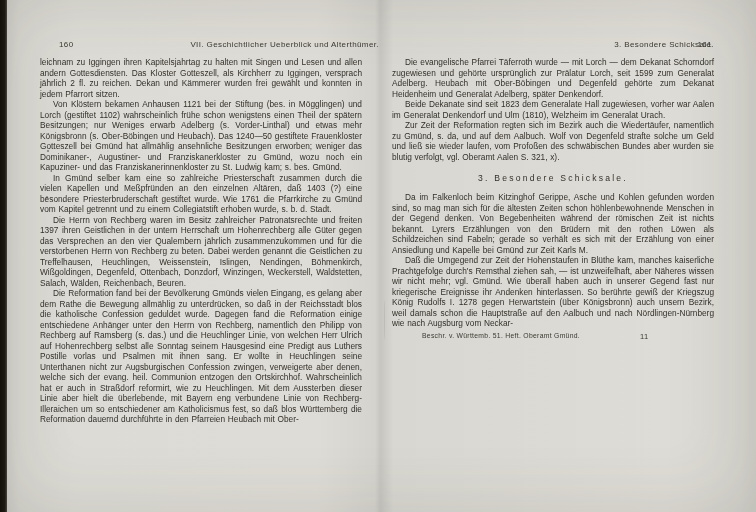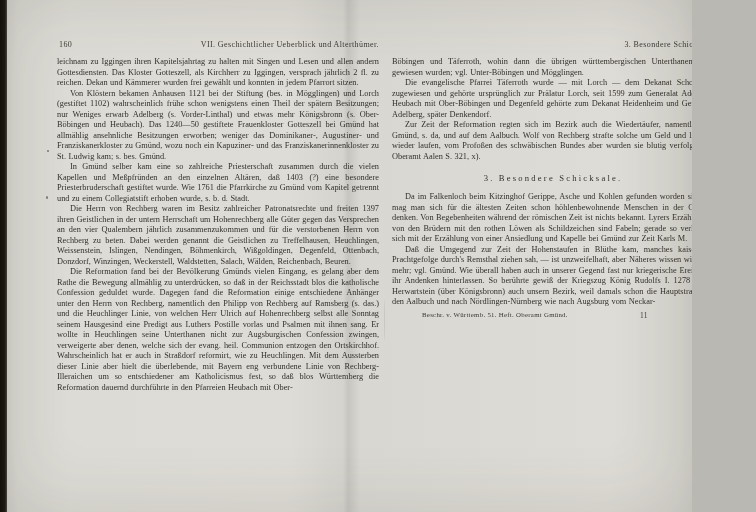--- a/index.html
+++ b/index.html
@@ -1,38 +1,38 @@
 <!DOCTYPE html>
 <html><head>
 <meta charset="utf-8">
 <style>
   html,body { margin:0; padding:0; background:#b9b8b3; }
   .scan {
-    position:relative; width:692px; height:512px; overflow:hidden;
-    font-family:Liberation Serif, serif;
+    position:relative; width:756px; height:512px; overflow:hidden;
+    font-family:Liberation Sans, sans-serif;
     color:#33302a;
     background:
       linear-gradient(90deg,
         #c9c8c3 0%, #d7d6d0 2.5%, #dcdbd5 10%,
         #dedcd6 42%, #d4d3cd 49.6%, #c6c5c0 50.3%, #d8d7d1 52%,
         #dedcd6 88%, #d6d5cf 98%, #d1d0ca 100%);
     box-shadow: inset 0 0 70px rgba(70,64,52,0.14);
   }
   .spine { position:absolute; left:0; top:0; width:7px; height:100%;
     background:linear-gradient(90deg,#121009 0%,#1d1a14 70%,#4a463e 100%); }
   .head { position:absolute; top:40px; width:322px; font-size:8px;
     letter-spacing:0.4px; color:#3a3831; white-space:nowrap; }
   .head .center { display:block; text-align:right; }
   .pagenum { position:absolute; top:0; }
   .head-left { left:57px; }
   .head-left .pagenum { left:2px; }
   .head-right { left:392px; }
   .head-right .pagenum { right:2px; }
   .body { position:absolute; top:57px; width:322px; }
-  .body-left { left:57px; }
+  .body-left { left:40px; }
   .body-right { left:392px; }
   .body p { margin:0; text-align:justify; font-size:8.3px; line-height:10.5px;
     word-spacing:0.4px; }
   .body p.indent { text-indent:13px; }
   .sectionhead { margin:11px 0 9px; text-align:center; font-weight:normal;
     font-size:8.6px; letter-spacing:2.2px; color:#34312b; }
   .footer { position:relative; margin-top:3px; height:10px; font-size:6.8px;
     color:#3a3831; letter-spacing:0.3px; }
   .footer .sig { position:absolute; left:30px; top:0; }
   .footer .sheet { position:absolute; left:248px; top:0; font-size:7.5px; }
@@ -62,23 +62,23 @@
     <p class="indent">Die Herrn von Rechberg waren im Besitz zahlreicher Patronatsrechte und freiten 1397 ihren Geistlichen in der untern Herrschaft um Hohenrechberg alle Güter gegen das Versprechen an den vier Qualembern jährlich zusammenzukommen und für die verstorbenen Herrn von Rechberg zu beten. Dabei werden genannt die Geistlichen zu Treffelhausen, Heuchlingen, Weissenstein, Islingen, Nendingen, Böhmenkirch, Wißgoldingen, Degenfeld, Ottenbach, Donzdorf, Winzingen, Weckerstell, Waldstetten, Salach, Wälden, Reichenbach, Beuren.</p>
     <p class="indent">Die Reformation fand bei der Bevölkerung Gmünds vielen Eingang, es gelang aber dem Rathe die Bewegung allmählig zu unterdrücken, so daß in der Reichsstadt blos die katholische Confession geduldet wurde. Dagegen fand die Reformation einige entschiedene Anhänger unter den Herrn von Rechberg, namentlich den Philipp von Rechberg auf Ramsberg (s. das.) und die Heuchlinger Linie, von welchen Herr Ulrich auf Hohenrechberg selbst alle Sonntag seinem Hausgesind eine Predigt aus Luthers Postille vorlas und Psalmen mit ihnen sang. Er wollte in Heuchlingen seine Unterthanen nicht zur Augsburgischen Confession zwingen, verweigerte aber denen, welche sich der evang. heil. Communion entzogen den Ortskirchhof. Wahrscheinlich hat er auch in Straßdorf reformirt, wie zu Heuchlingen. Mit dem Aussterben dieser Linie aber hielt die überlebende, mit Bayern eng verbundene Linie von Rechberg-Illeraichen um so entschiedener am Katholicismus fest, so daß blos Württemberg die Reformation dauernd durchführte in den Pfarreien Heubach mit Ober-</p>
   </div>
 
   <div class="head head-right">
     <span class="center">3. Besondere Schicksale.</span>
     <span class="pagenum">161</span>
   </div>
 
   <div class="body body-right">
-    <p>Böbingen und Täferroth, wohin dann die übrigen württembergischen Unterthanen auch gewiesen wurden; vgl. Unter-Böbingen und Mögglingen.</p>
     <p class="indent">Die evangelische Pfarrei Täferroth wurde — mit Lorch — dem Dekanat Schorndorf zugewiesen und gehörte ursprünglich zur Prälatur Lorch, seit 1599 zum Generalat Adelberg. Heubach mit Ober-Böbingen und Degenfeld gehörte zum Dekanat Heidenheim und Generalat Adelberg, später Denkendorf.</p>
-    <p class="indent">Zur Zeit der Reformation regten sich im Bezirk auch die Wiedertäufer, namentlich zu Gmünd, s. da, und auf dem Aalbuch. Wolf von Rechberg strafte solche um Geld und ließ sie wieder laufen, vom Profoßen des schwäbischen Bundes aber wurden sie blutig verfolgt, vgl. Oberamt Aalen S. 321, x).</p>
+    <p class="indent">Beide Dekanate sind seit 1823 dem Generalate Hall zugewiesen, vorher war Aalen im Generalat Denkendorf und Ulm (1810), Welzheim im Generalat Urach.</p>
+    <p class="indent">Zur Zeit der Reformation regten sich im Bezirk auch die Wiedertäufer, namentlich zu Gmünd, s. da, und auf dem Aalbuch. Wolf von Degenfeld strafte solche um Geld und ließ sie wieder laufen, vom Profoßen des schwäbischen Bundes aber wurden sie blutig verfolgt, vgl. Oberamt Aalen S. 321, x).</p>
     <h3 class="sectionhead">3. Besondere Schicksale.</h3>
     <p class="indent">Da im Falkenloch beim Kitzinghof Gerippe, Asche und Kohlen gefunden worden sind, so mag man sich für die ältesten Zeiten schon höhlenbewohnende Menschen in der Gegend denken. Von Begebenheiten während der römischen Zeit ist nichts bekannt. Lyrers Erzählungen von den Brüdern mit den rothen Löwen als Schildzeichen sind Fabeln; gerade so verhält es sich mit der Erzählung von einer Ansiedlung und Kapelle bei Gmünd zur Zeit Karls M.</p>
     <p class="indent">Daß die Umgegend zur Zeit der Hohenstaufen in Blüthe kam, manches kaiserliche Prachtgefolge durch's Remsthal ziehen sah, — ist unzweifelhaft, aber Näheres wissen wir nicht mehr; vgl. Gmünd. Wie überall haben auch in unserer Gegend fast nur kriegerische Ereignisse ihr Andenken hinterlassen. So berührte gewiß der Kriegszug König Rudolfs I. 1278 gegen Herwartstein (über Königsbronn) auch unsern Bezirk, weil damals schon die Hauptstraße auf den Aalbuch und nach Nördlingen-Nürnberg wie nach Augsburg vom Neckar-</p>
     <div class="footer">
       <span class="sig">Beschr. v. Württemb. 51. Heft. Oberamt Gmünd.</span>
       <span class="sheet">11</span>
     </div>
   </div>
 </div>
 

